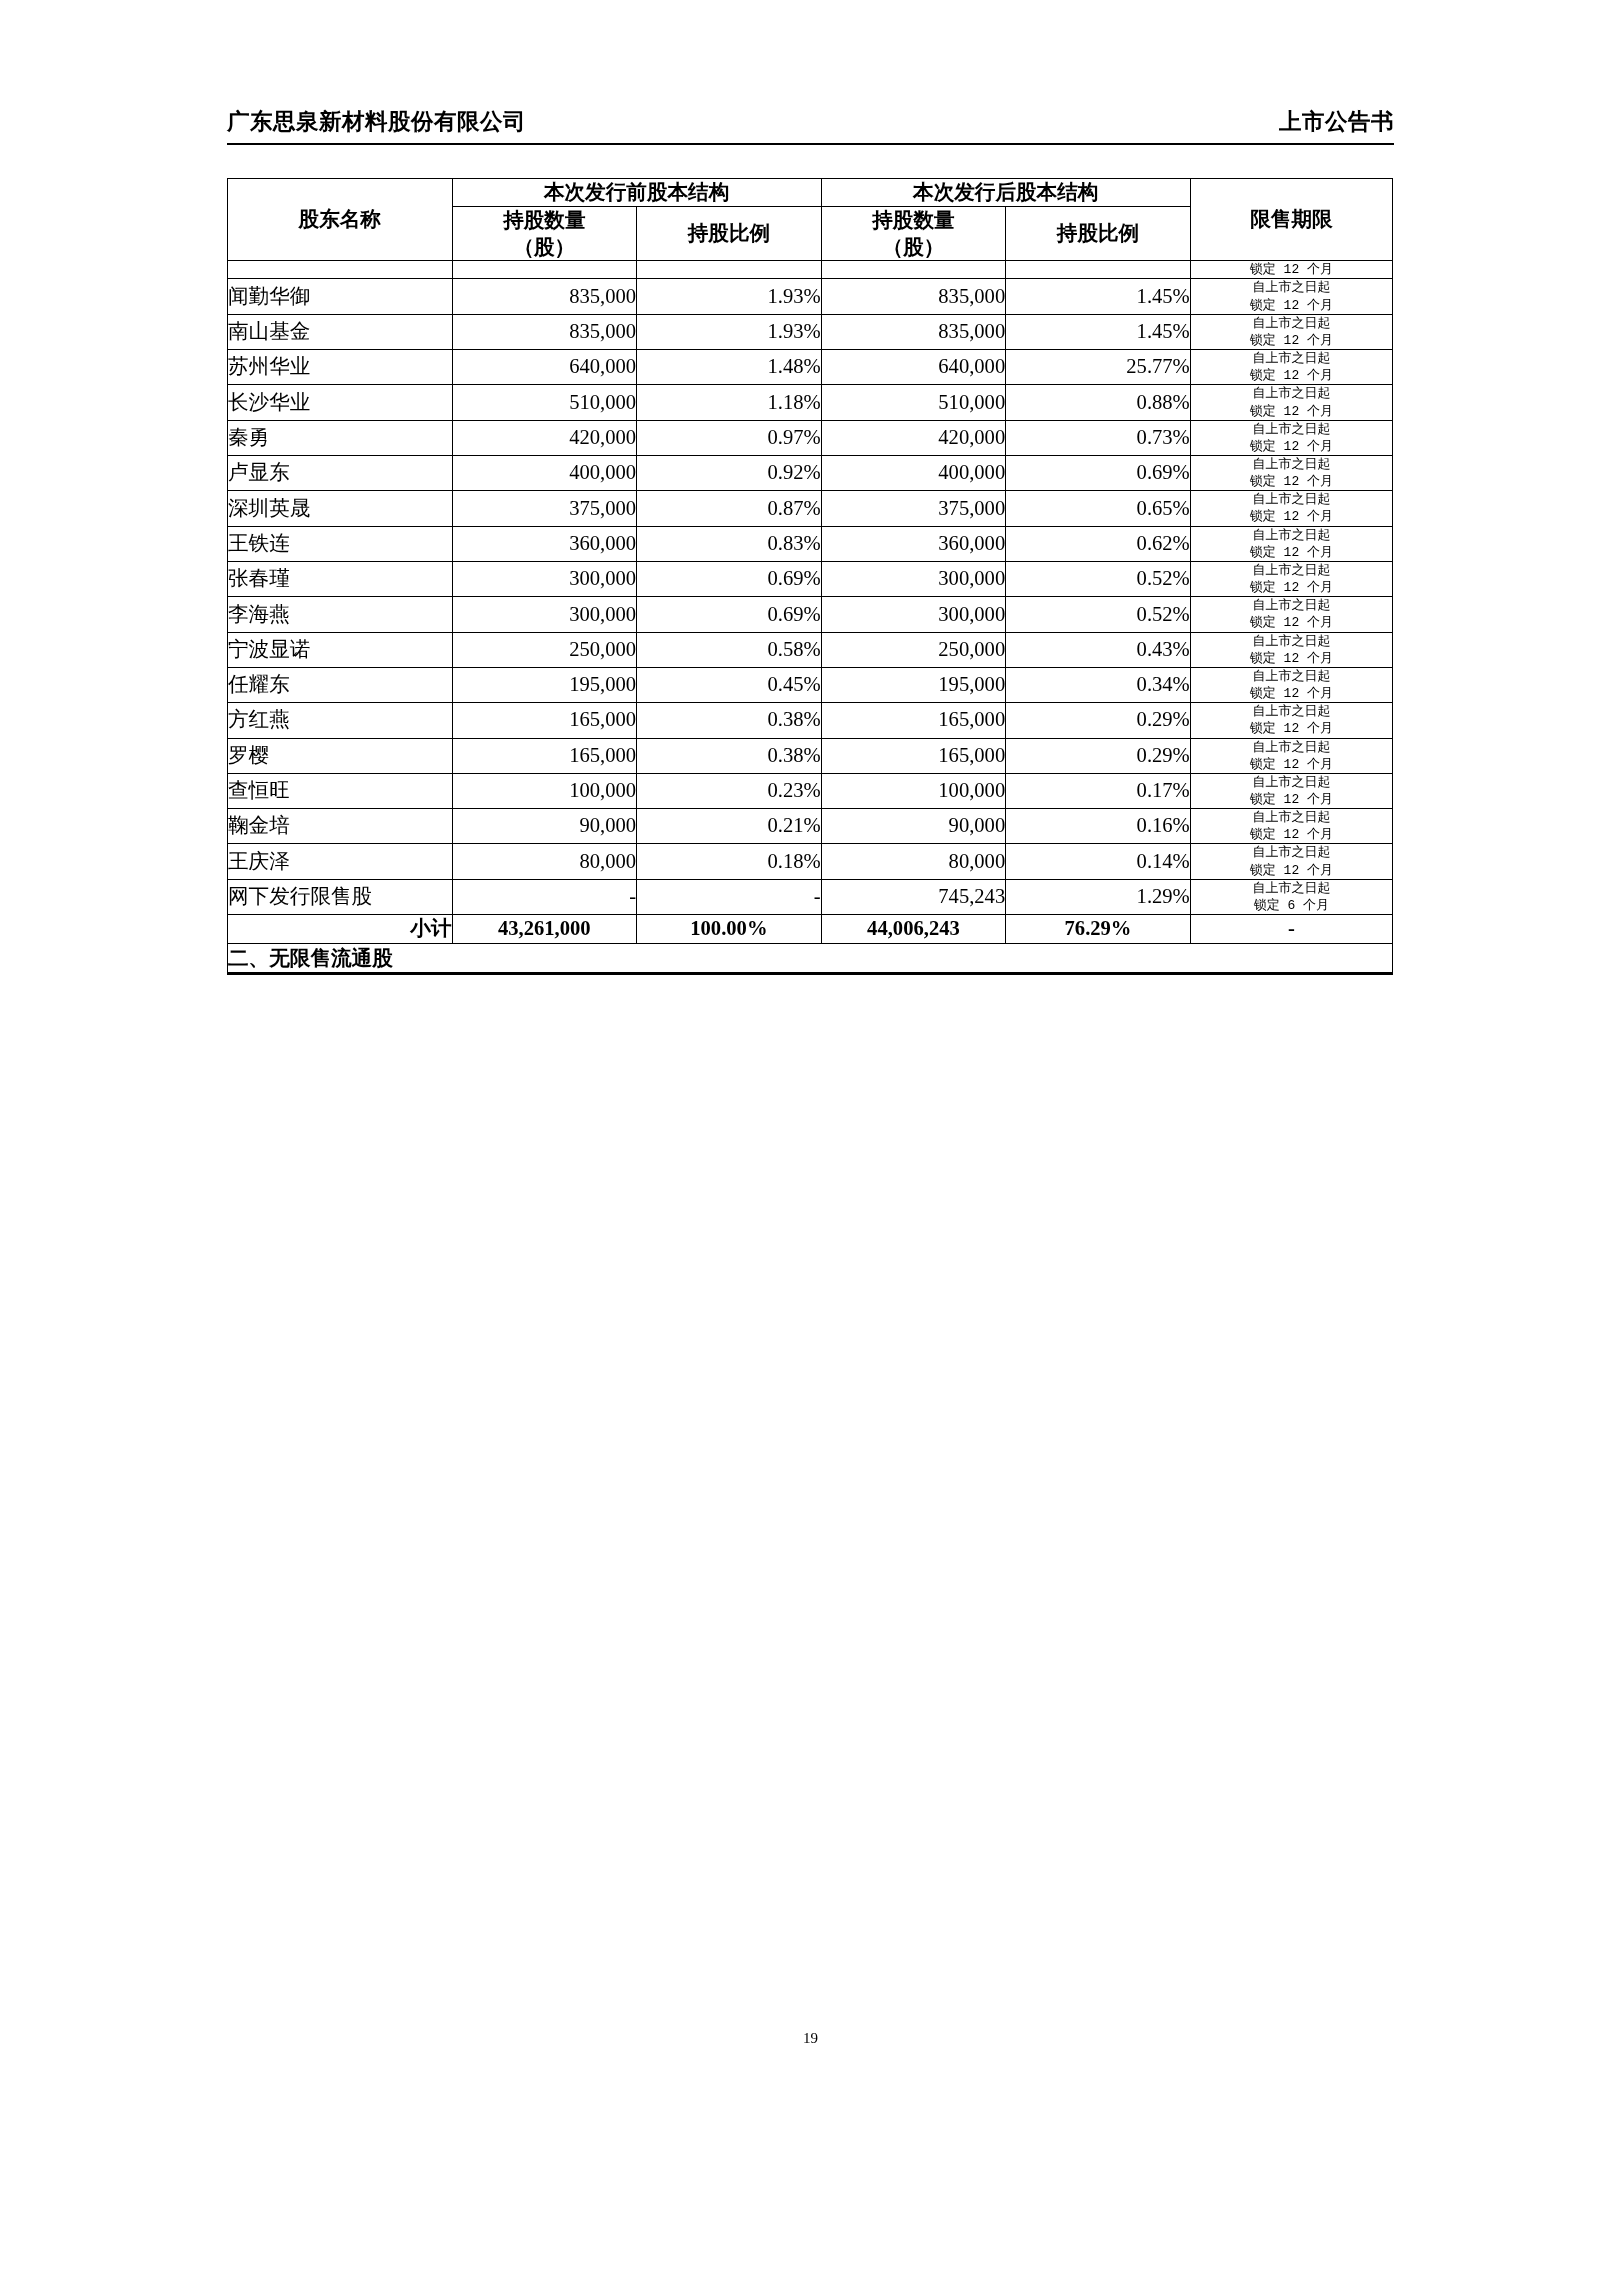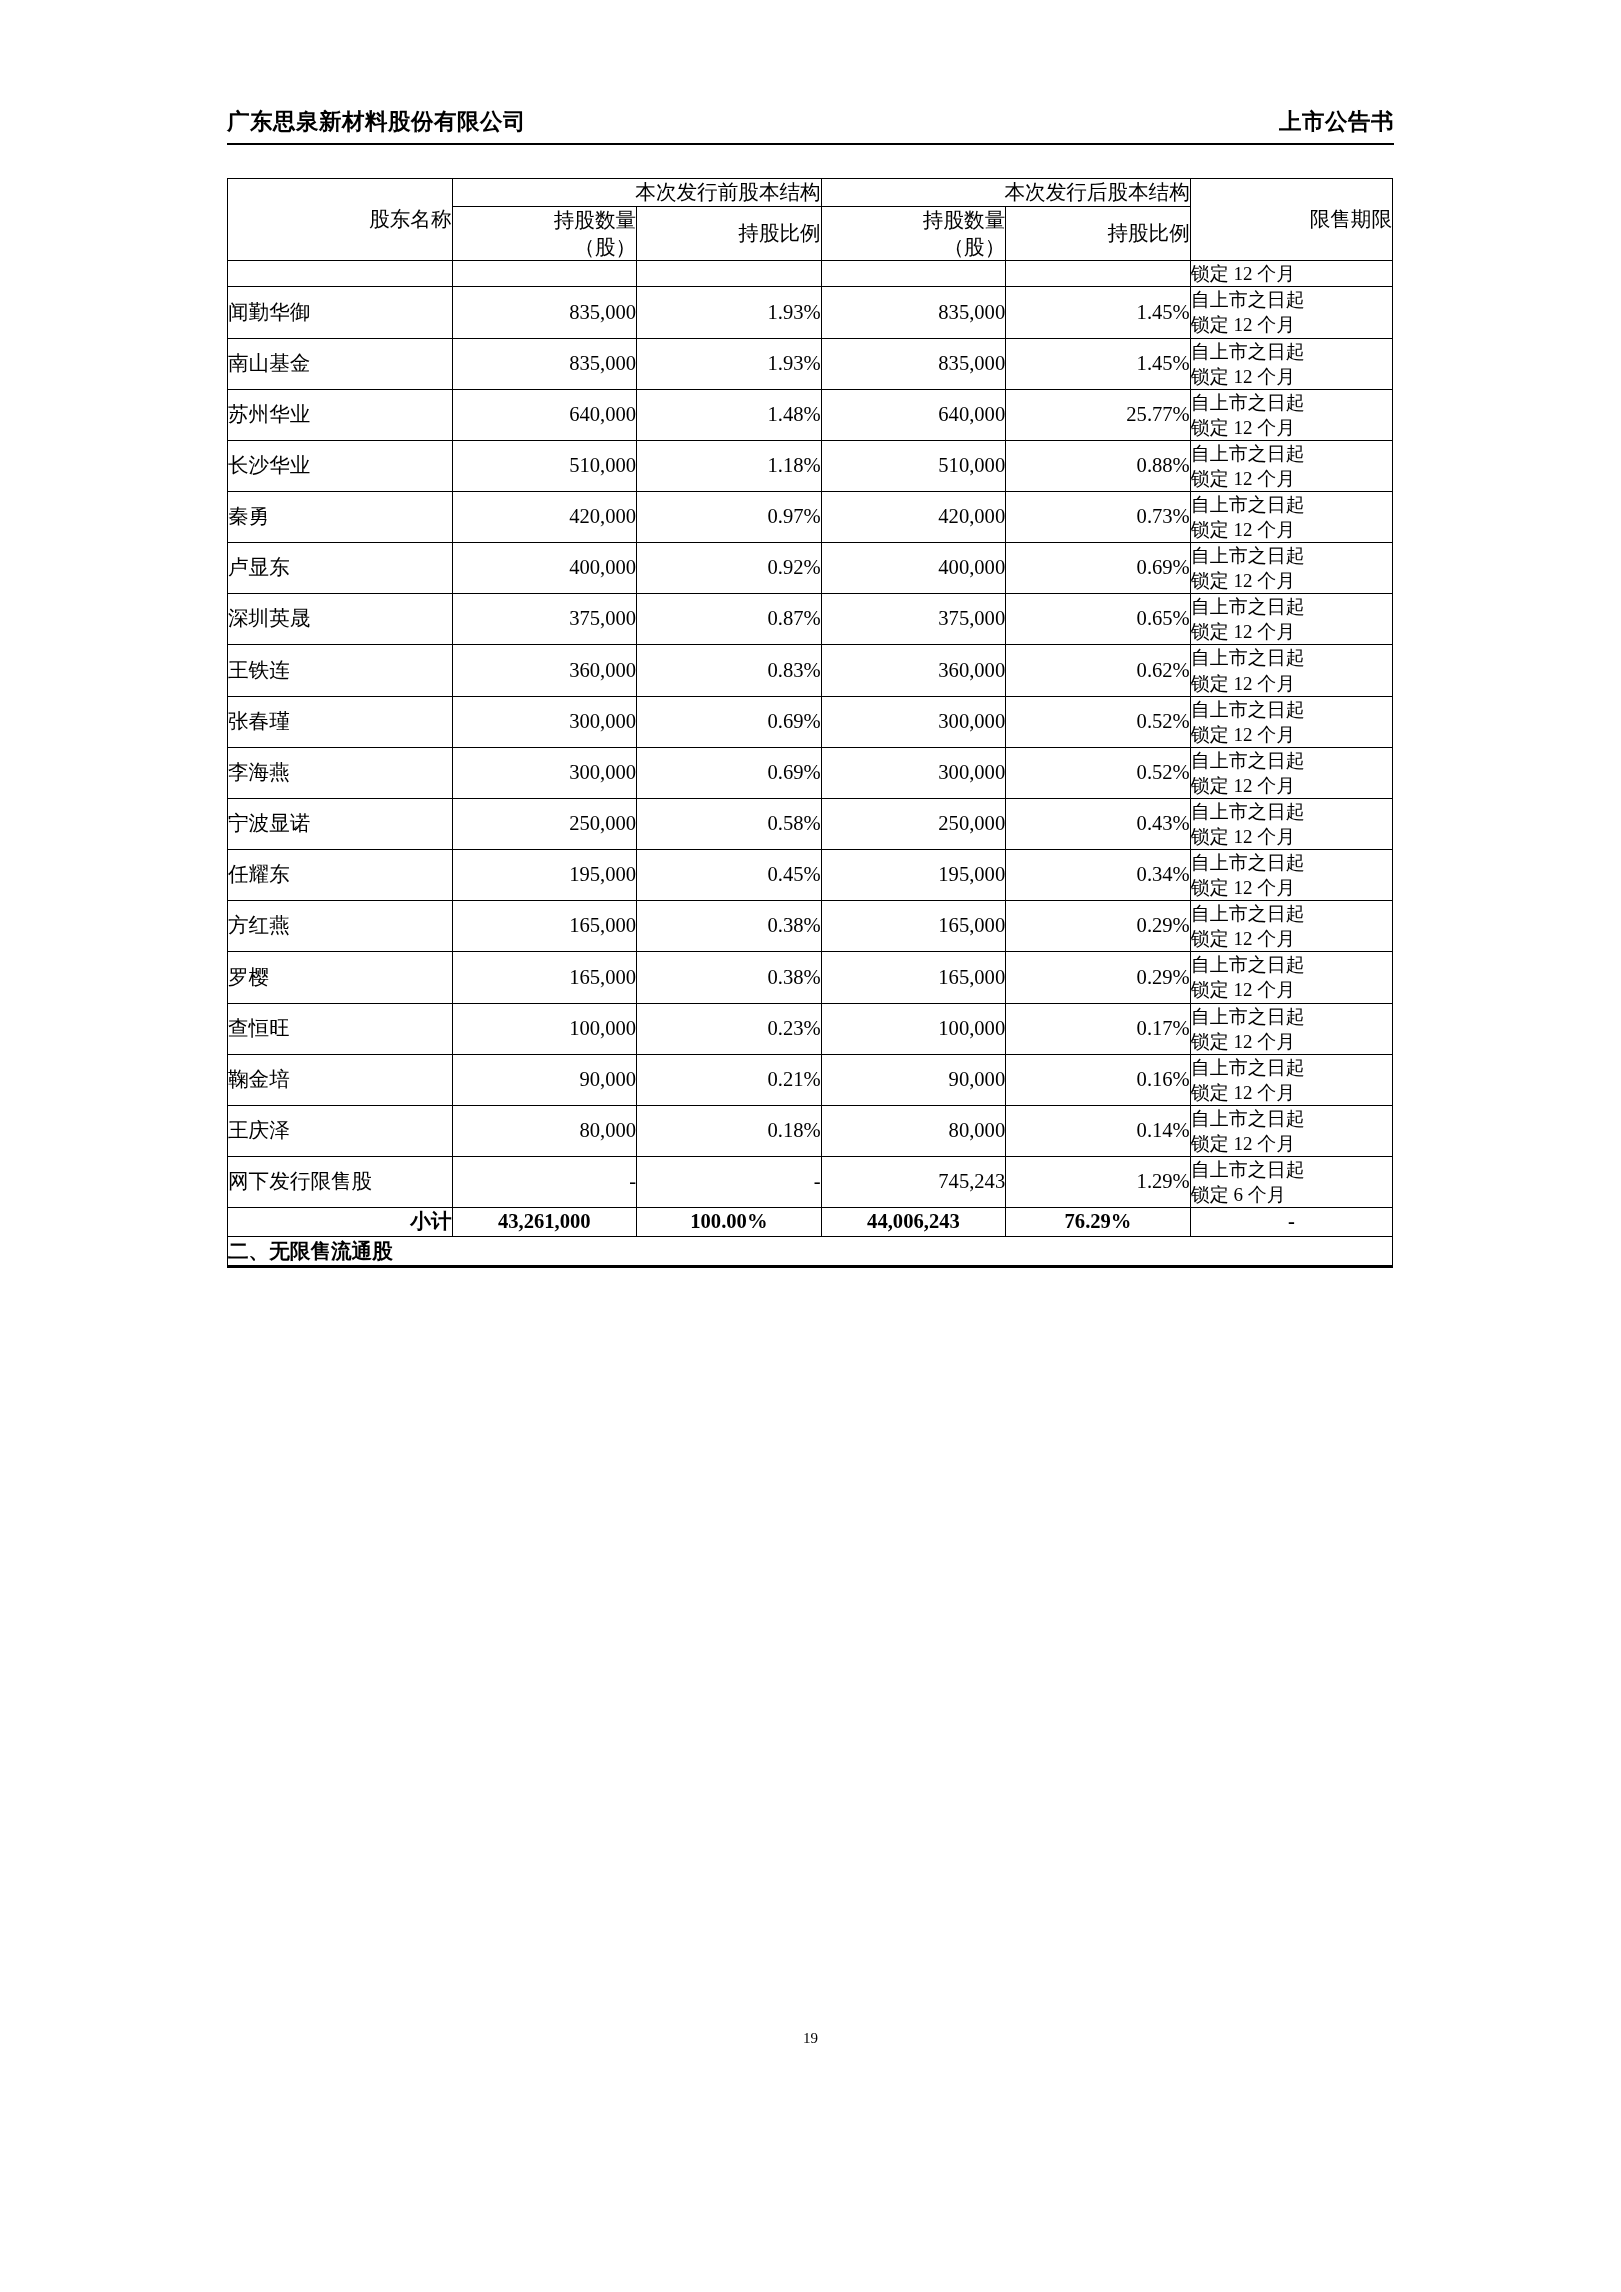--- a/index.html
+++ b/index.html
@@ -60,30 +60,31 @@
   }
   .outer-top td, .outer-top th { border-top: 2.9px solid #000; }
   .cell {
     padding: 5.9px 13.7px;
     line-height: 1.35;
   }
   .c-name { text-align: left; padding-left: 35px; }
   .c-num  { text-align: right; padding-right: 21.6px; }
   .c-ctr  { text-align: center; }
   .hdr {
-    text-align: right;
-    font-weight: normal;
+    text-align: center;
+    font-weight: bold;
     padding: 9.8px 5.9px;
     line-height: 1.3;
   }
   .lock {
-    text-align: left;
+    text-align: center;
     line-height: 1.32;
     padding: 5.9px 3.9px;
-    font-size: 19px;
+    font-size: 13px;
+    font-family: Liberation Mono, monospace;
   }
   .lock span { display: block; }
   .subtotal td { font-weight: bold; }
   .subtotal .c-name { text-align: right; padding-left: 0; }
   .section-row td {
     text-align: left;
     font-weight: bold;
     padding: 9.8px 0 9.8px 25.5px;
     border-left: 1.5px solid #000;
     border-right: 1.5px solid #000;

